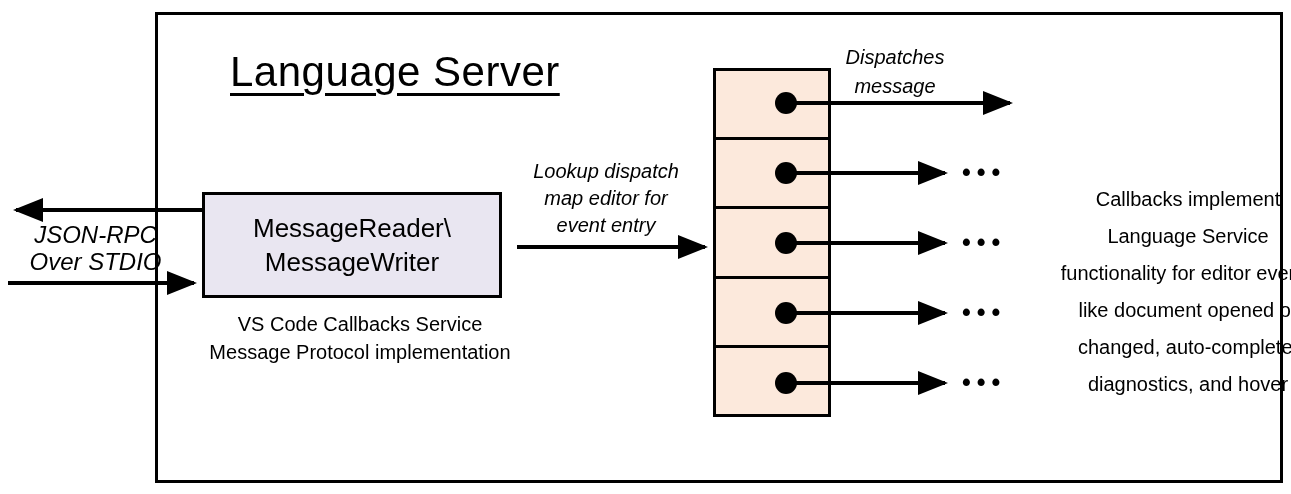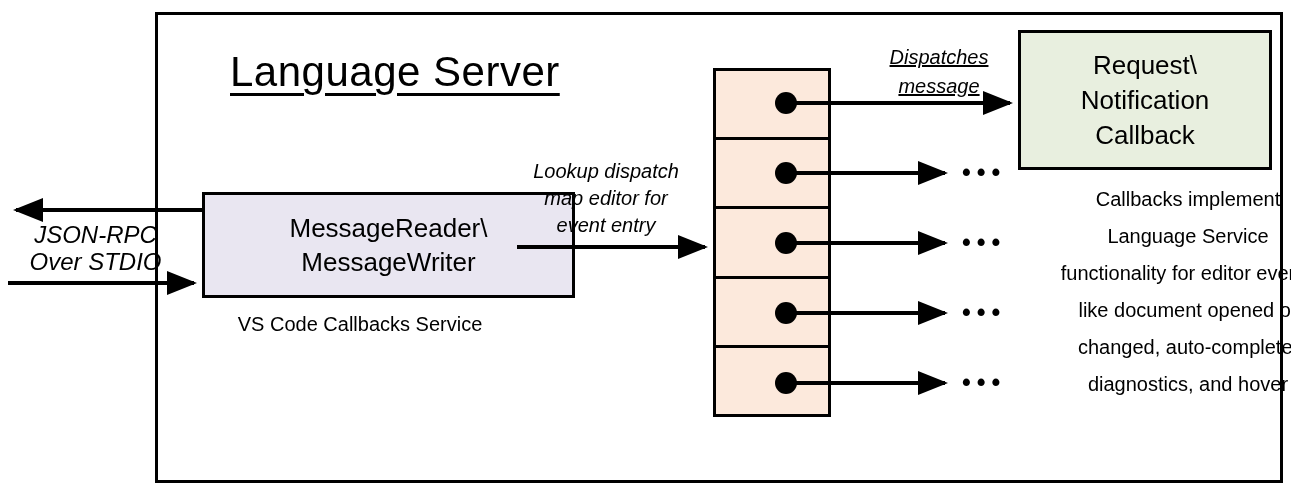--- a/index.html
+++ b/index.html
@@ -41,21 +41,21 @@
     position: absolute;
     border: 3px solid var(--stroke);
     display: flex;
     flex-direction: column;
     align-items: center;
     justify-content: center;
     text-align: center;
   }
   .handler-box {
     left: 202px; top: 192px;
-    width: 373px; height: 106px;
+    width: 300px; height: 106px;
     background: var(--handler-fill);
     font-size: 26px;
     line-height: 34px;
   }
   .callback-box {
     left: 1018px; top: 30px;
     width: 254px; height: 140px;
     background: var(--callback-fill);
     font-size: 26px;
     line-height: 35px;
@@ -82,21 +82,21 @@
   .callback-caption { left: 1020px; top: 181px; width: 256px; line-height: 37px; margin-left: 40px; }
   .flow-label {
     position: absolute;
     font-style: italic;
     font-size: 20px;
     line-height: 27px;
     text-align: center;
   }
   .io-label { left: 18px; top: 221px; width: 155px; font-size: 24px; }
   .lookup-label { left: 500px; top: 158px; width: 212px; }
-  .dispatch-label { left: 854px; top: 43px; width: 170px; line-height: 29px; text-decoration: underline; }
+  .dispatch-label { left: 810px; top: 43px; width: 170px; line-height: 29px; }
   .ellipsis {
     position: absolute;
     left: 962px;
     font-size: 25px;
     font-weight: bold;
     letter-spacing: 6px;
     white-space: nowrap;
   }
   .arrow-layer {
     position: absolute;
@@ -113,35 +113,31 @@
   <div class="outer-box"></div>
 
   <div class="diagram-title">Language Server</div>
 
   <div class="node handler-box">
     <span>MessageReader\</span>
     <span>MessageWriter</span>
   </div>
   <div class="caption handler-caption">
     <div>VS Code Callbacks Service</div>
+    <div>Message Protocol implementation</div>
   </div>
 
   <div class="dispatch-map">
     <div class="dispatch-cell"></div>
     <div class="dispatch-cell"></div>
     <div class="dispatch-cell"></div>
     <div class="dispatch-cell"></div>
     <div class="dispatch-cell"></div>
   </div>
 
-  <div class="node callback-box">
-    <span>Request\</span>
-    <span>Notification</span>
-    <span>Callback</span>
-  </div>
   <div class="caption callback-caption">Callbacks implement Language Service functionality for editor events like document opened or changed, auto-complete, diagnostics, and hover</div>
 
   <div class="flow-label io-label">
     <div>JSON-RPC</div>
     <div>Over STDIO</div>
   </div>
   <div class="flow-label lookup-label">
     <div>Lookup dispatch</div>
     <div>map editor for</div>
     <div>event entry</div>

